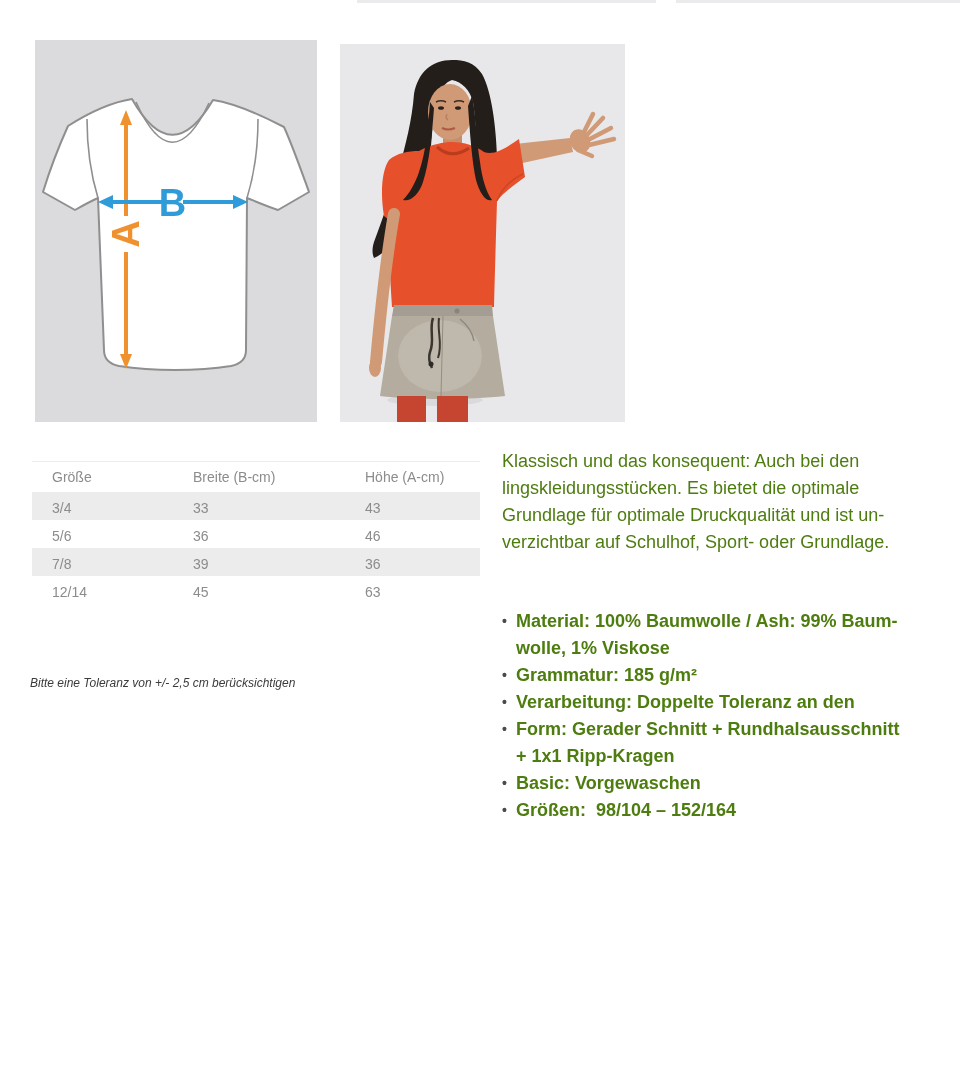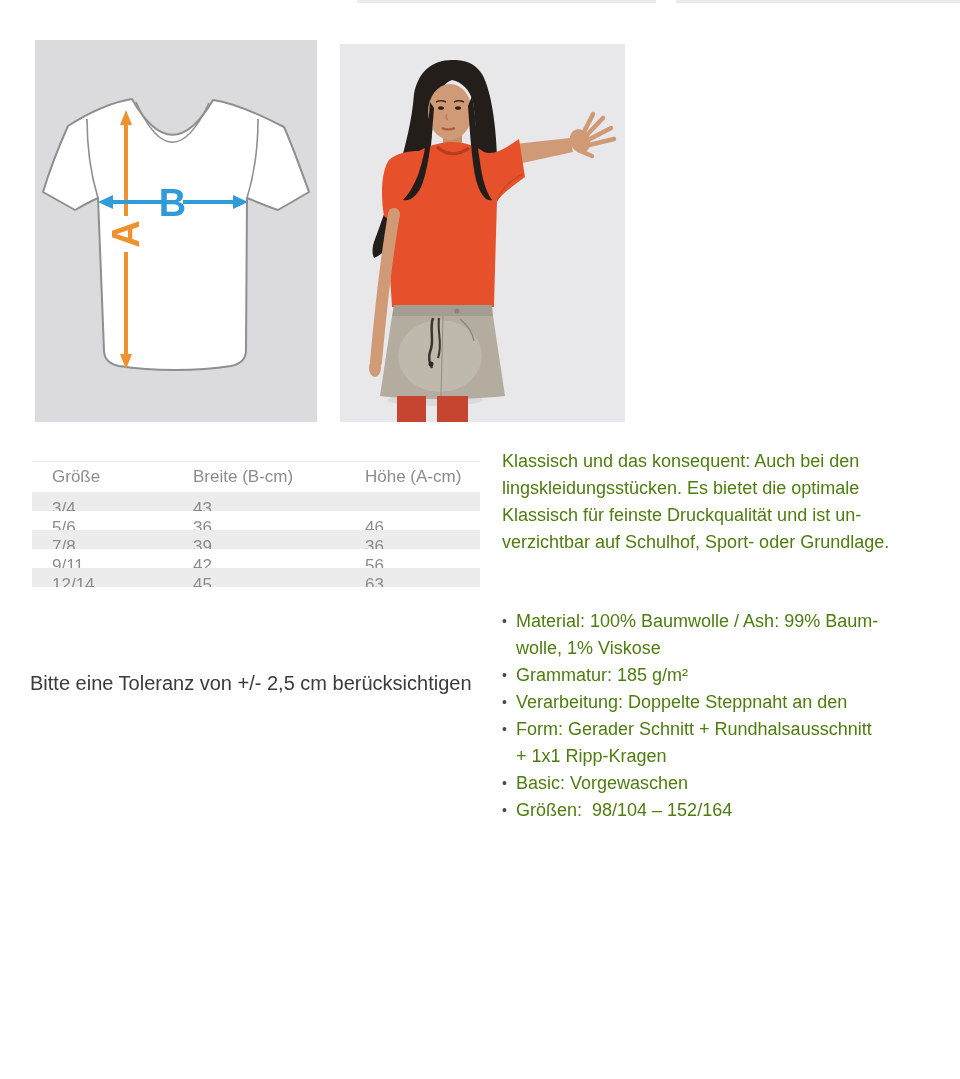--- a/index.html
+++ b/index.html
@@ -10,36 +10,36 @@
   #strip1{left:357px;width:299px;}
   #strip2{left:676px;width:284px;}
 
   .panel{position:absolute;}
   #diagram-panel{left:35px;top:40px;width:282px;height:382px;background:#dbdbdd;}
   #photo-panel{left:340px;top:44px;width:285px;height:378px;background:#e8e8ea;}
   .panel svg{display:block;width:100%;height:100%;}
 
   
   #size-table{position:absolute;left:32px;top:461px;width:448px;border-top:1px solid #ececee;
-              font-size:17px;color:#8c8c8c;}
+              font-size:14px;color:#8c8c8c;}
   .trow,.thead{display:grid;grid-template-columns:141px 172px 135px;}
   .thead{line-height:30px;height:30px;background:#ffffff;}
-  .trow{line-height:33px;height:19px;}
+  .trow{line-height:33px;height:28px;}
   .trow:nth-of-type(even){background:#ececec;}
   .cell{padding-left:20px;white-space:nowrap;overflow:hidden;}
 
-  #tolerance-note{position:absolute;left:30px;top:671px;font-size:20px;color:#3b3b3b;
-                  line-height:24px;white-space:nowrap;}
+  #tolerance-note{position:absolute;left:30px;top:671px;font-size:12px;color:#3b3b3b;
+                  line-height:24px;white-space:nowrap;font-style:italic;}
 
   
   #description{position:absolute;left:502px;top:448px;width:452px;font-size:18px;
                color:#4d7c0f;line-height:27px;}
   .pline{white-space:nowrap;}
   #feature-list{list-style:none;margin:52px 0 0 0;padding:0;}
-  #feature-list li{position:relative;padding-left:14px;}
+  #feature-list li{position:relative;padding-left:14px;font-weight:bold;}
   #feature-list li::before{content:"\2022";position:absolute;left:0;top:0;
                            font-size:14px;line-height:27px;color:#4a4a4a;}
   .bline{white-space:nowrap;}
 
   text.dim-label{font-weight:bold;font-size:38px;font-family:"Liberation Sans","DejaVu Sans",sans-serif;}
 </style>
 </head>
 <body>
 
 <div class="page">
@@ -173,63 +173,59 @@
   </div>
 
   <div id="size-table">
     <div class="thead">
       <div class="cell">Größe</div>
       <div class="cell">Breite (B-cm)</div>
       <div class="cell">Höhe (A-cm)</div>
     </div>
     <div class="trow">
       <div class="cell">3/4</div>
+      <div class="cell">33</div>
       <div class="cell">43</div>
     </div>
     <div class="trow">
       <div class="cell">5/6</div>
       <div class="cell">36</div>
       <div class="cell">46</div>
     </div>
     <div class="trow">
       <div class="cell">7/8</div>
       <div class="cell">39</div>
       <div class="cell">36</div>
-    </div>
-    <div class="trow">
-      <div class="cell">9/11</div>
-      <div class="cell">42</div>
-      <div class="cell">56</div>
     </div>
     <div class="trow">
       <div class="cell">12/14</div>
       <div class="cell">45</div>
       <div class="cell">63</div>
     </div>
   </div>
 
   <div id="tolerance-note">Bitte eine Toleranz von +/- 2,5 cm berücksichtigen</div>
 
   <div id="description">
     <div>
       <div class="pline">Klassisch und das konsequent: Auch bei den</div>
       <div class="pline">lingskleidungsstücken. Es bietet die optimale</div>
-      <div class="pline">Klassisch für feinste Druckqualität und ist un-</div>
+      <div class="pline">Grundlage für optimale Druckqualität und ist un-</div>
       <div class="pline">verzichtbar auf Schulhof, Sport- oder Grundlage.</div>
     </div>
     <ul id="feature-list">
       <li>
         <div class="bline">Material: 100% Baumwolle / Ash: 99% Baum-</div>
         <div class="bline">wolle, 1% Viskose</div>
       </li>
       <li>
         <div class="bline">Grammatur: 185 g/m²</div>
       </li>
       <li>
-        <div class="bline">Verarbeitung: Doppelte Steppnaht an den</div>
+        <div class="bline">Verarbeitung: Doppelte Toleranz an den</div>
       </li>
       <li>
         <div class="bline">Form: Gerader Schnitt + Rundhalsausschnitt</div>
         <div class="bline">+ 1x1 Ripp-Kragen</div>
       </li>
       <li>
         <div class="bline">Basic: Vorgewaschen</div>
       </li>
       <li>
         <div class="bline">Größen:&nbsp; 98/104 – 152/164</div>

